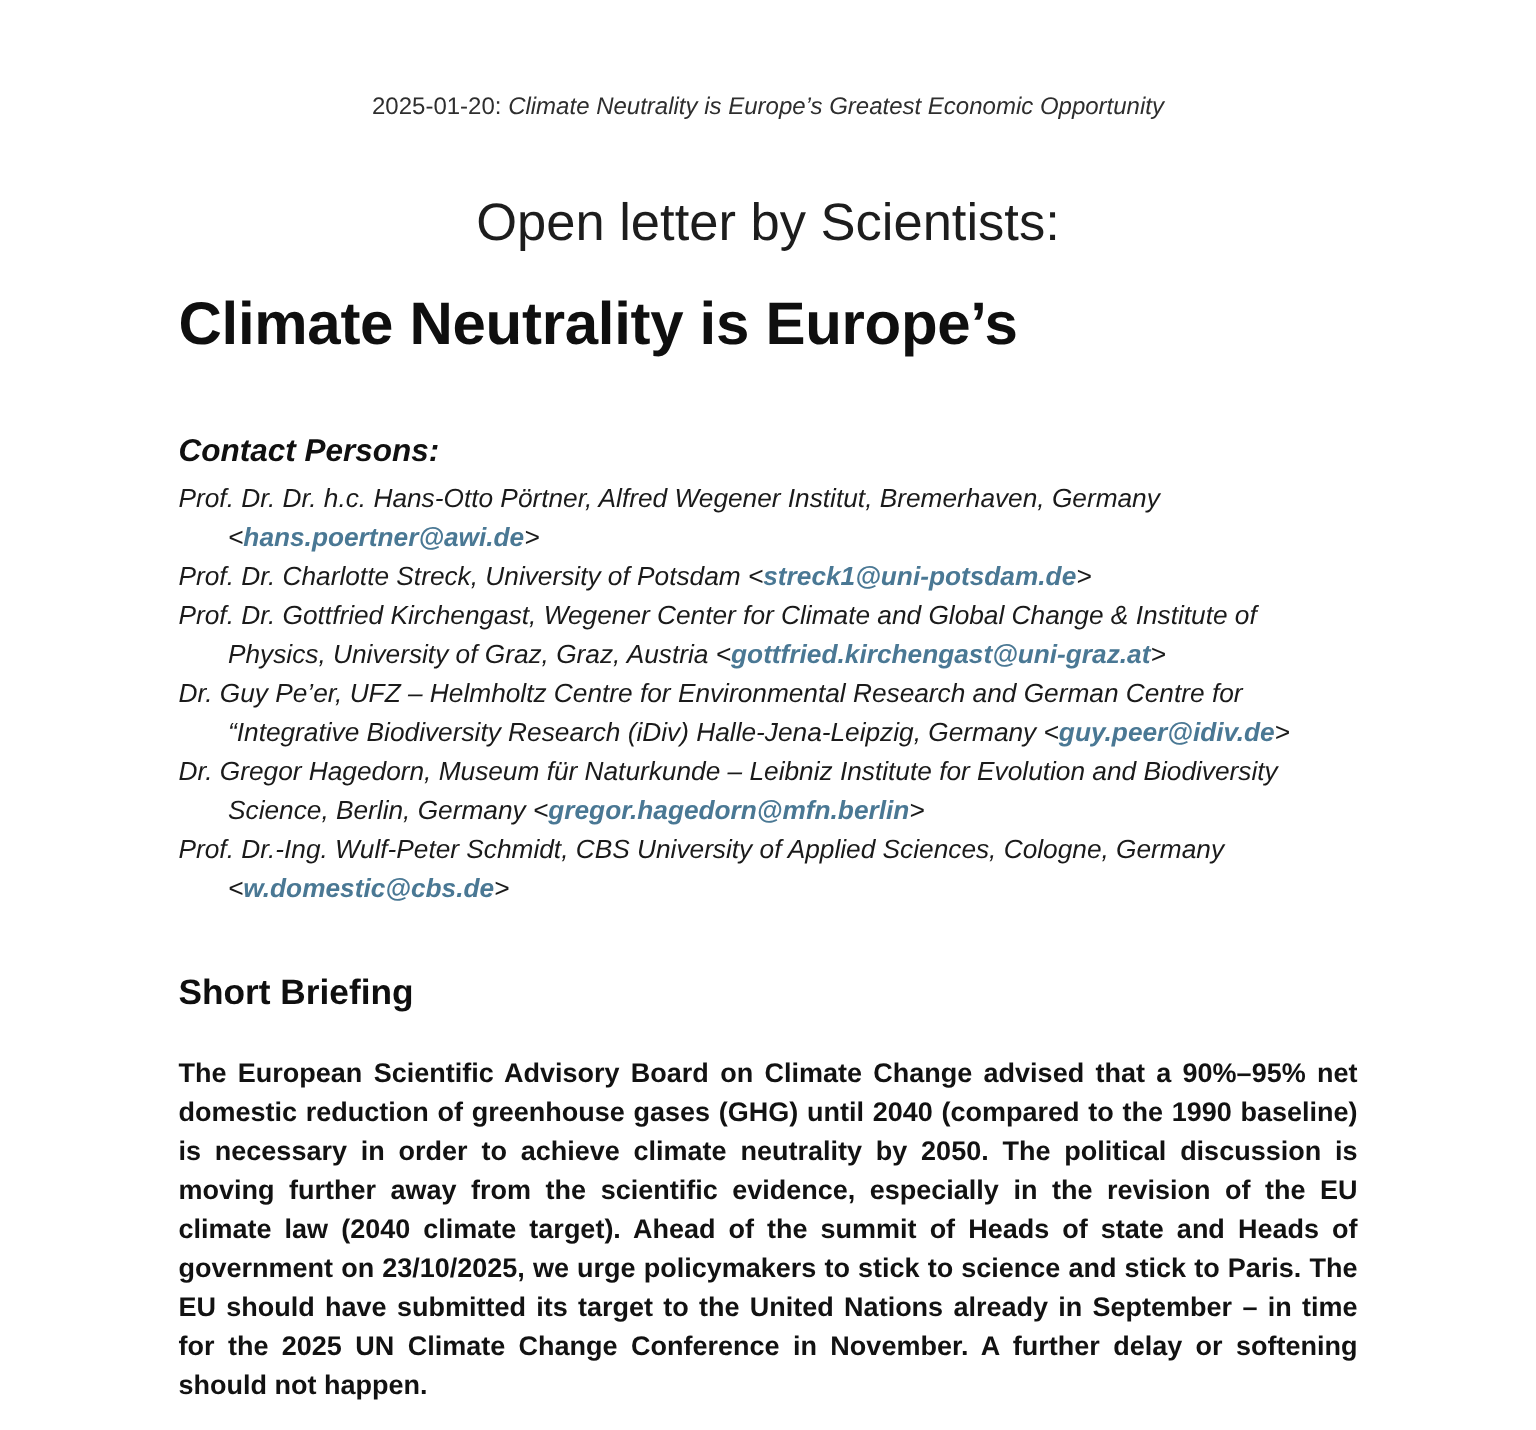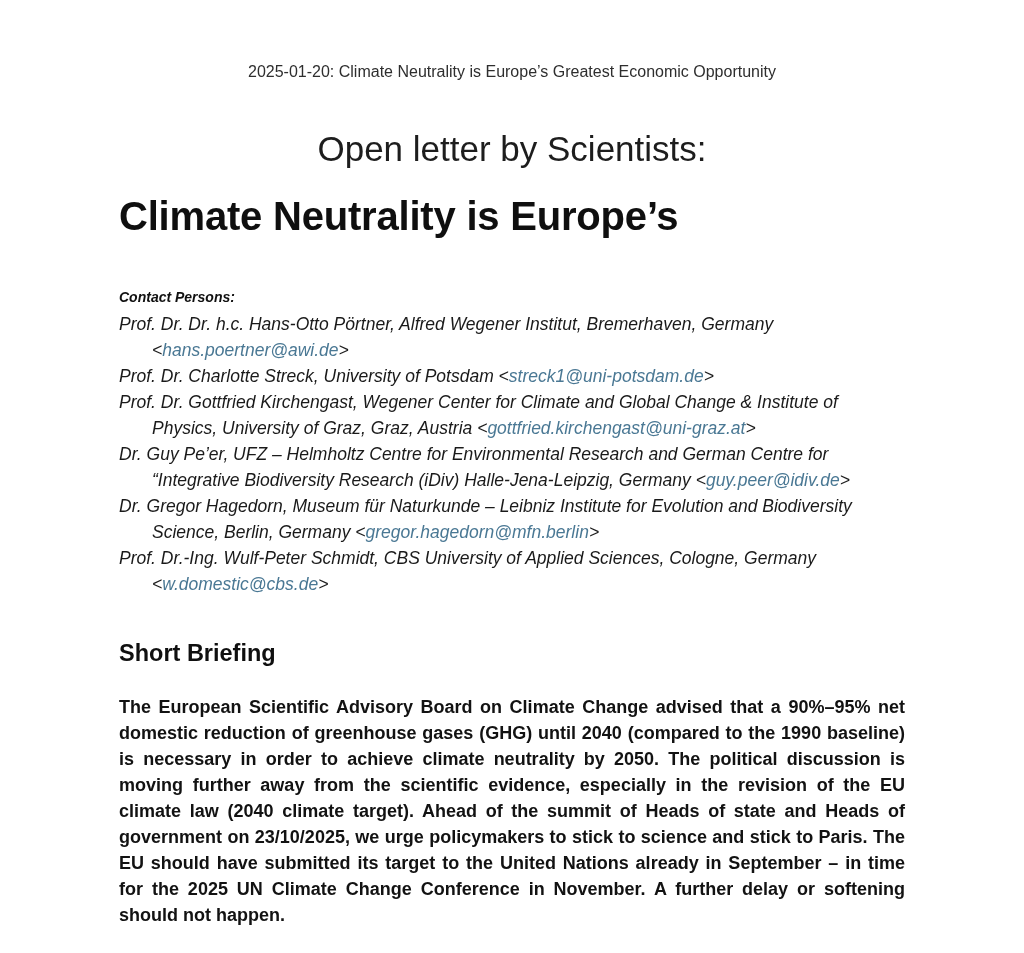--- a/index.html
+++ b/index.html
@@ -18,58 +18,59 @@
     margin: 0 auto;
     padding-top: 63px;
   }
   .running-header {
     margin: 0;
     text-align: center;
     font-size: 16px;
     color: #2e2e2e;
     white-space: nowrap;
   }
-  .running-header .it { }
+  .running-header .it { font-style: italic; }
   .kicker {
     margin: 50px 0 0;
     text-align: center;
     font-weight: 400;
     font-size: 35px;
     line-height: 36px;
     color: #1d1d1d;
   }
   .main-title {
     margin: 19px 0 0;
     font-weight: 700;
     font-size: 40px;
     line-height: 60px;
     color: #0f0f0f;
     letter-spacing: -0.2px;
   }
   .contacts-heading {
     margin: 43px 0 6px;
     font-weight: 700;
     font-style: italic;
-    font-size: 14px;
+    font-size: 21px;
     color: #101010;
   }
   .contact-list { margin: 0; }
   .contact {
     margin: 0;
     font-style: italic;
     font-size: 17.5px;
     line-height: 26px;
     padding-left: 33px;
     text-indent: -33px;
     color: #1a1a1a;
   }
   .contact .email {
     color: var(--link);
     text-decoration: none;
     cursor: pointer;
+    font-weight: bold;
   }
   .briefing-heading {
     margin: 43px 0 16px;
     font-weight: 700;
     font-size: 23.5px;
     color: #0f0f0f;
   }
   .briefing-body {
     margin: 27px 0 0;
     font-weight: 700;

